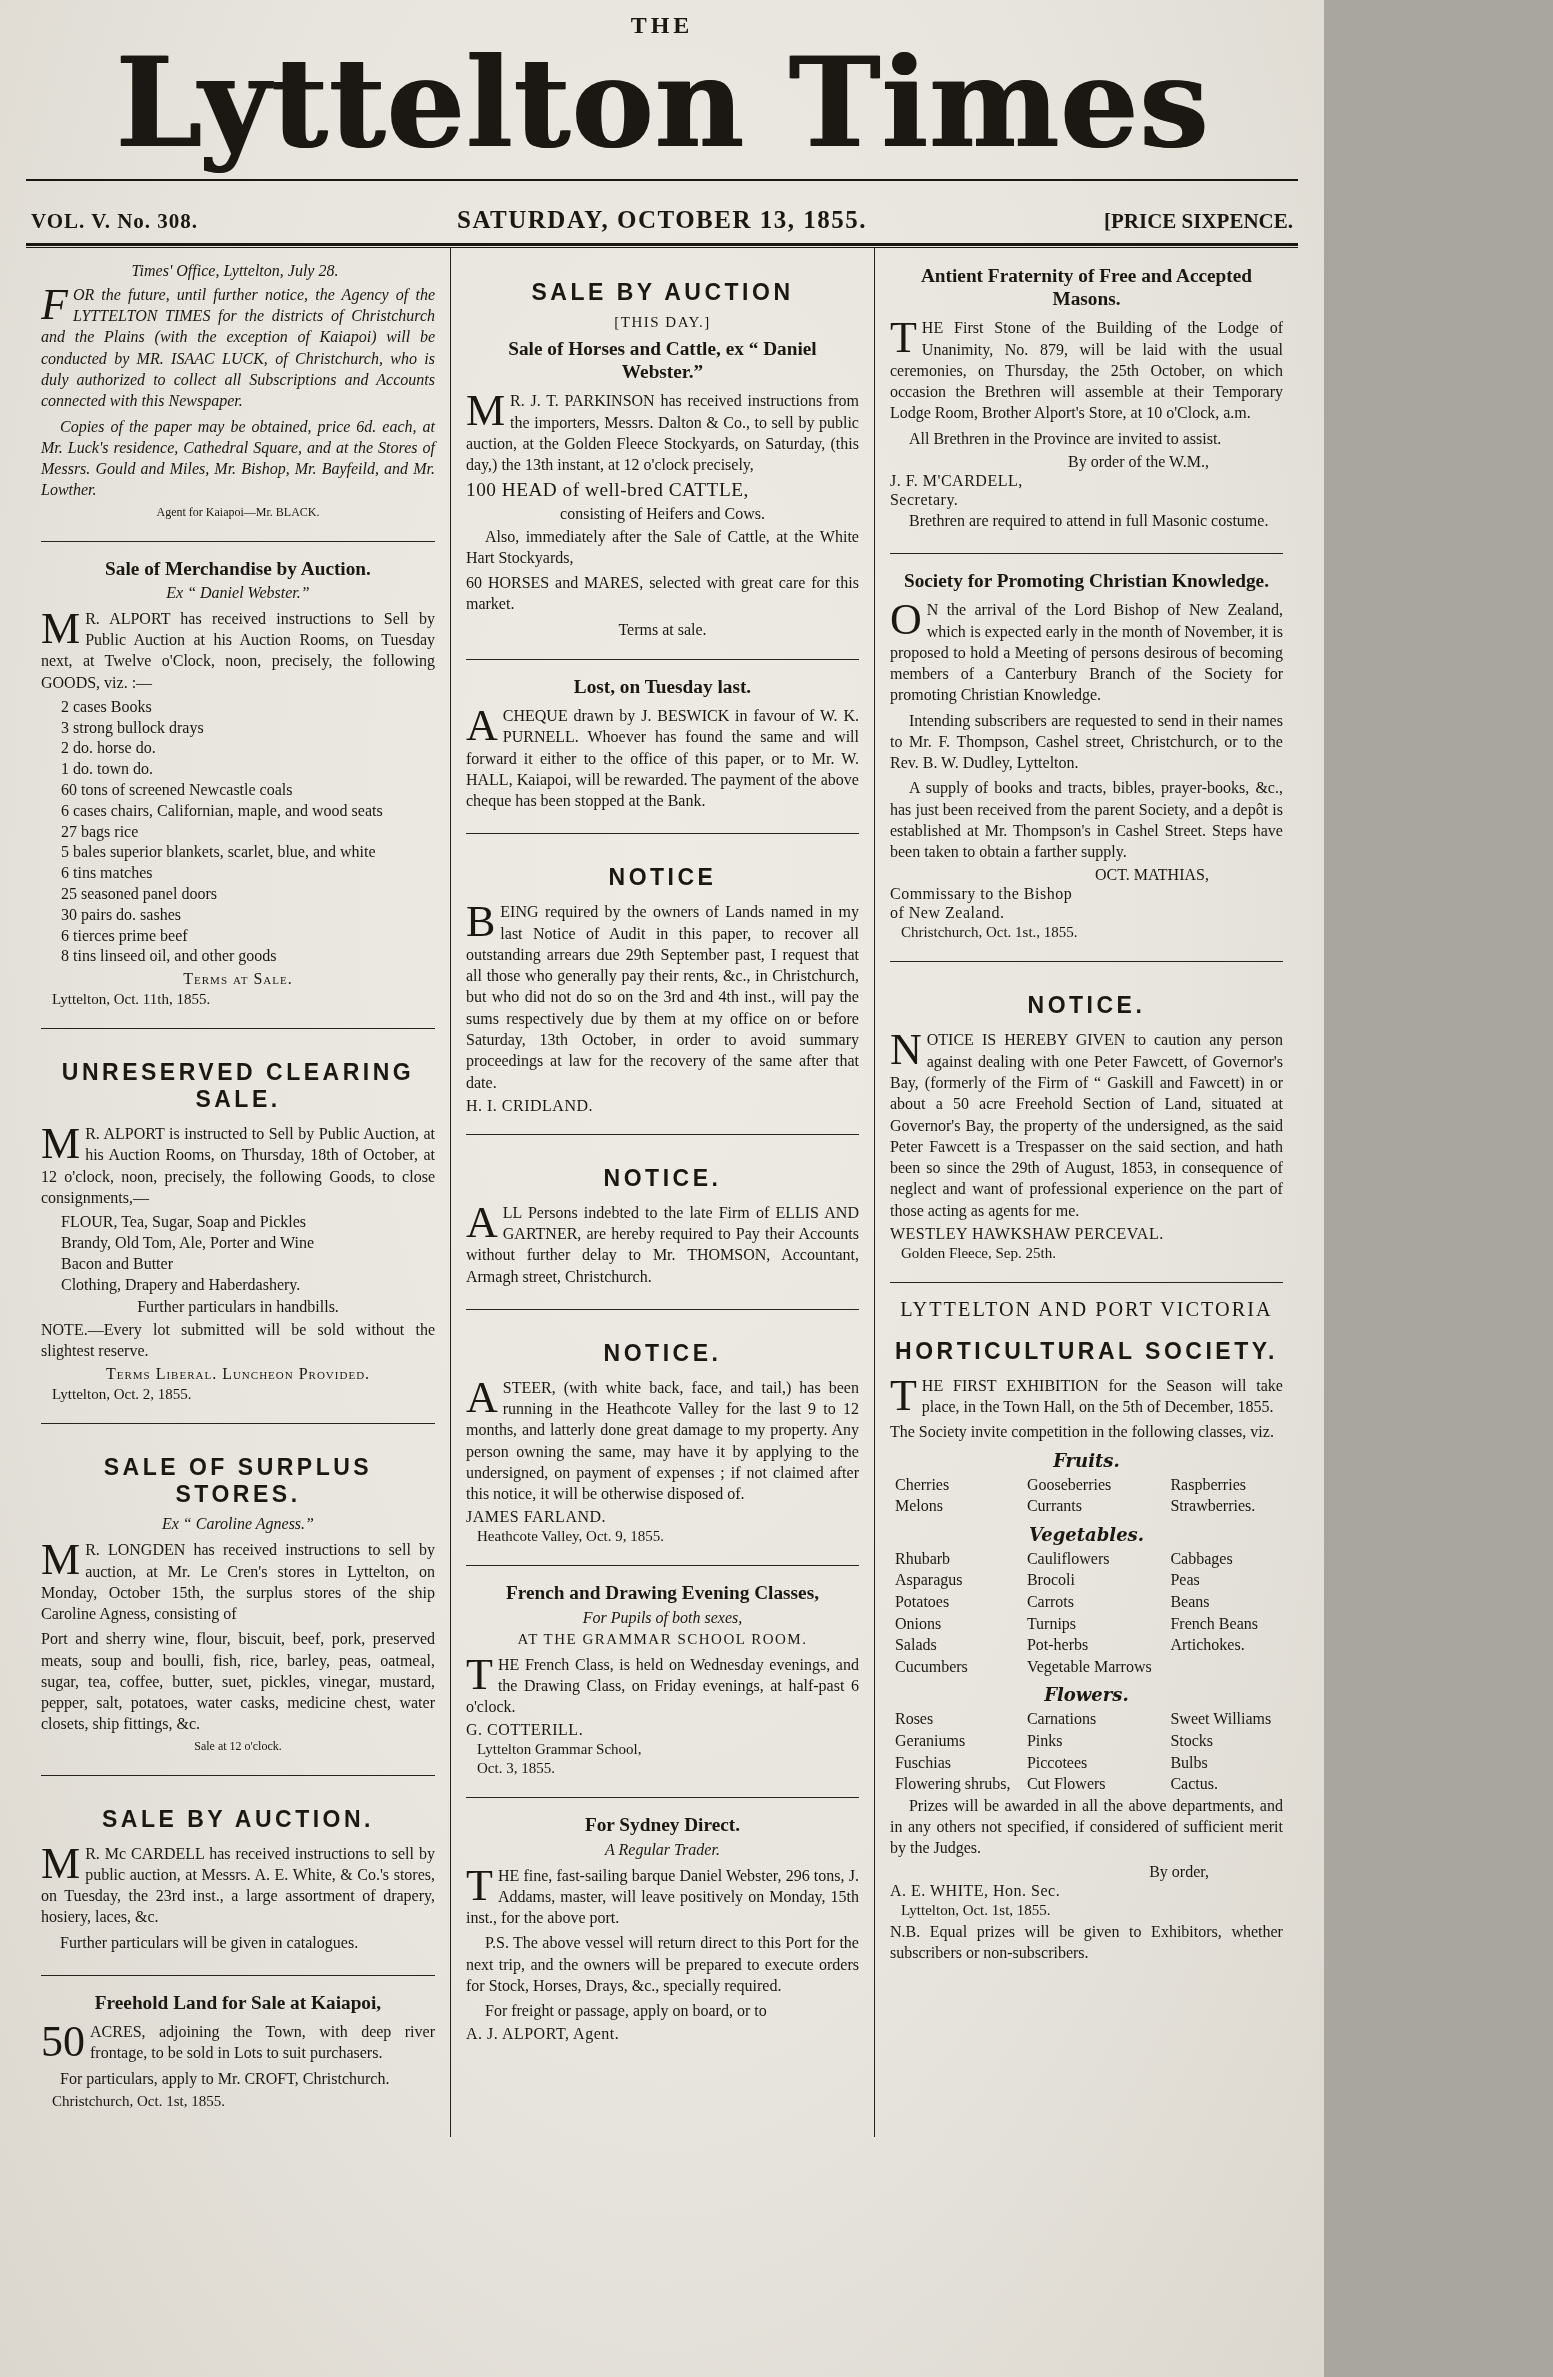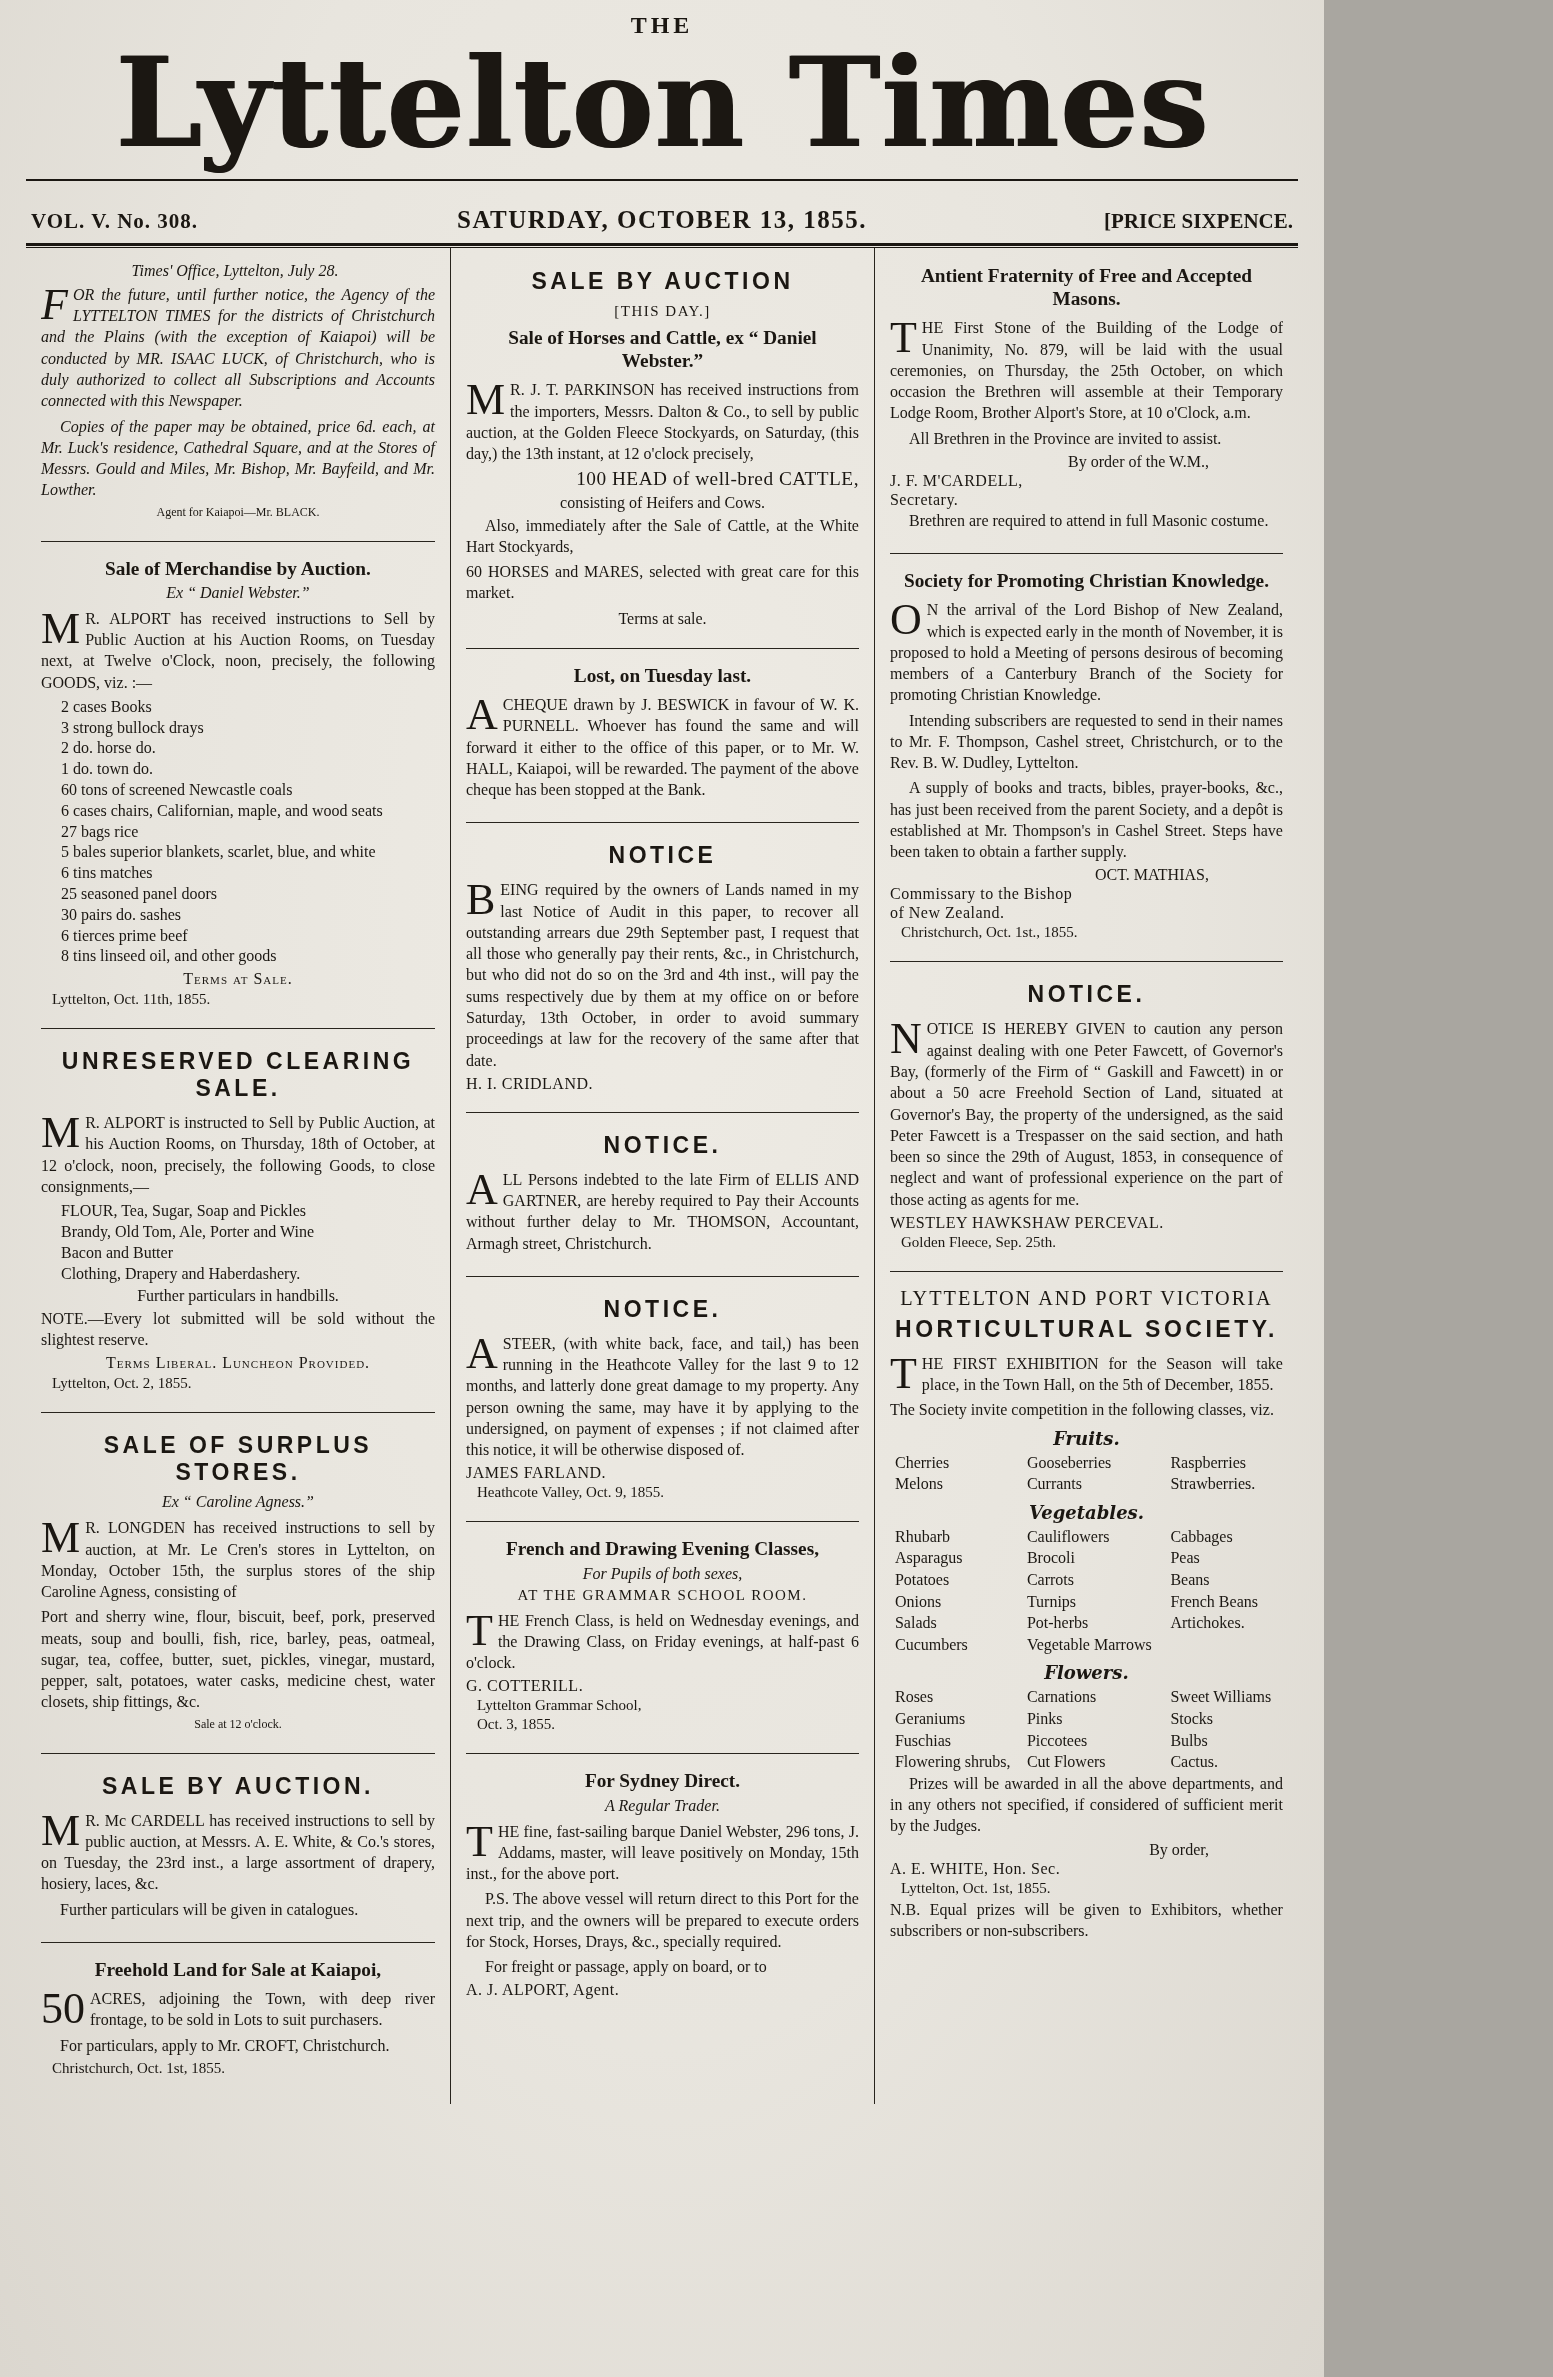--- a/index.html
+++ b/index.html
@@ -30,36 +30,36 @@
   
   .columns{ display:flex; align-items:stretch; }
   .col{ width:33.333%; padding:14px 15px 20px; }
   .col + .col{ border-left:1.5px solid #28241d; }
 
   .article{ padding:0 0 5px; }
   .article + .article{ border-top:1.5px solid #28241d; margin-top:13px; padding-top:13px; }
 
   
   .b-h1{ font-family:"Liberation Sans",sans-serif; font-weight:bold; text-align:center;
-         font-size:23px; letter-spacing:3.5px; margin:6px 0 10px; }
+         font-size:23px; letter-spacing:3.5px; margin:17px 0 10px; }
   .b-h2{ text-align:center; font-size:20.3px; letter-spacing:2px; margin:2px 0 3px; }
   .b-hserif{ font-weight:bold; text-align:center; font-size:19.3px; margin:2px 0 7px; line-height:1.2; }
   .b-subi{ text-align:center; font-style:italic; font-size:16px; margin:-3px 0 6px; }
   .b-subc{ text-align:center; font-size:15px; letter-spacing:1.5px; margin:-2px 0 6px; font-variant:small-caps; }
   .b-p,.b-pni,.b-pi{ font-size:16px; line-height:1.33; text-align:justify; margin:0 0 4px; }
   .b-p{ text-indent:19px; }
   .b-pi{ font-style:italic; text-indent:19px; }
   .b-pni{ text-indent:0; }
   .b-drop{ text-indent:0; overflow:hidden; }
   .dropcap{ float:left; font-size:44px; line-height:0.78; padding:4px 5px 0 0; }
   .b-li{ font-size:16px; line-height:1.3; padding-left:38px; text-indent:-18px; margin:0; }
   .b-c{ text-align:center; font-size:16px; line-height:1.33; margin:1px 0; }
   .b-csc{ text-align:center; font-size:16px; font-variant:small-caps; letter-spacing:1px; margin:3px 0; }
   .b-ci{ text-align:center; font-size:12px; margin:3px 0; }
-  .b-cb{ text-align:right; font-size:19.3px; letter-spacing:0.5px; margin:4px 0 2px; }
+  .b-cb{ text-align:left; font-size:19.3px; letter-spacing:0.5px; margin:4px 0 2px; }
   .b-r{ font-size:16px; padding-right:23px; margin:1px 0; letter-spacing:0.5px; }
   .b-rc{ text-align:right; font-size:16px; padding-right:74px; margin:1px 0; }
   .b-ri{ text-align:center; font-style:italic; font-size:16px; padding-right:6px; margin:0 0 4px; }
   .b-l{ font-size:15px; padding-left:11px; margin:2px 0; }
   .b-sec{ text-align:center; font-weight:bold; font-style:italic; font-size:18px;
           font-family:"DejaVu Serif",serif; margin:7px 0 3px; }
   .b-row3{ display:grid; grid-template-columns:34% 37% 29%; font-size:16px; line-height:1.35; padding-left:5px; }
 </style>
 </head>
 <body>

